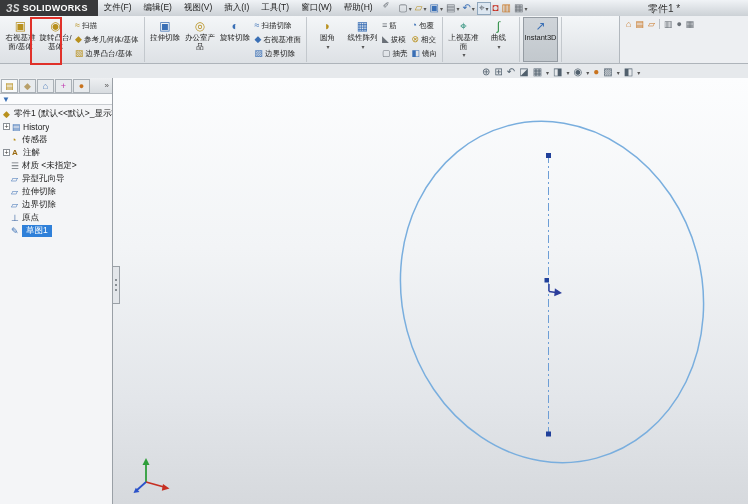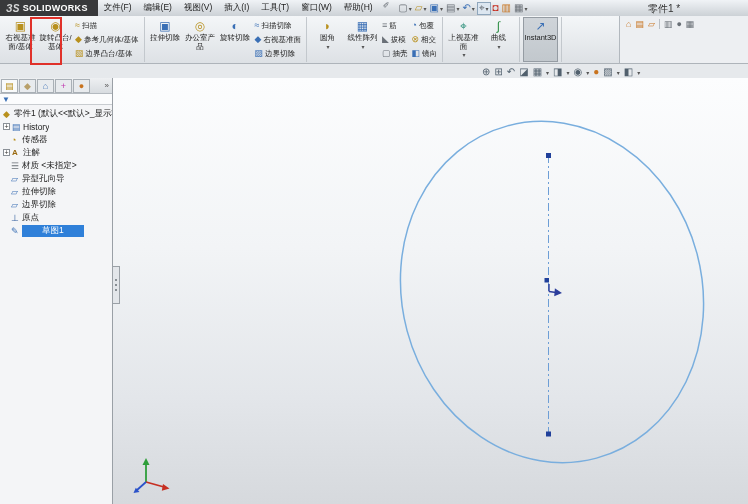--- a/index.html
+++ b/index.html
@@ -79,21 +79,21 @@
   .funnel { font-size: 8px; }
   .tree { padding-top: 2px; }
   .trow { display: flex; align-items: center; height: 13px; padding-left: 3px;
           font-size: 8.5px; white-space: nowrap; }
   .trow .indent { width: 8px; flex: none; }
   .expander { width: 7px; height: 7px; flex: none; border: 1px solid #8a9097; background: #fff;
               font-size: 7px; line-height: 5px; text-align: center; color: #333; margin-right: 2px; }
   .ticon { width: 11px; flex: none; font-size: 9px; line-height: 10px; }
   .ticon.small { font-size: 8px; }
   .tlabel { overflow: hidden; }
-  .trow.selected .tlabel { background: var(--selection_blue, #2f80d9); color: #fff; padding: 0 20px; }
+  .trow.selected .tlabel { background: var(--selection_blue, #2f80d9); color: #fff; padding: 0 4px; }
 
   
   .splitter { position: absolute; left: 112px; top: 266px; width: 8px; height: 38px;
               background: #e3e6ea; border: 1px solid #9aa0a6; z-index: 7;
               display: flex; flex-direction: column; align-items: center; justify-content: center;
               gap: 3px; }
   .splitter i { width: 2px; height: 2px; background: #6a7077; border-radius: 50%; }
 
   
   .viewport { position: absolute; top: 78px; left: 113px; right: 0; bottom: 0;

